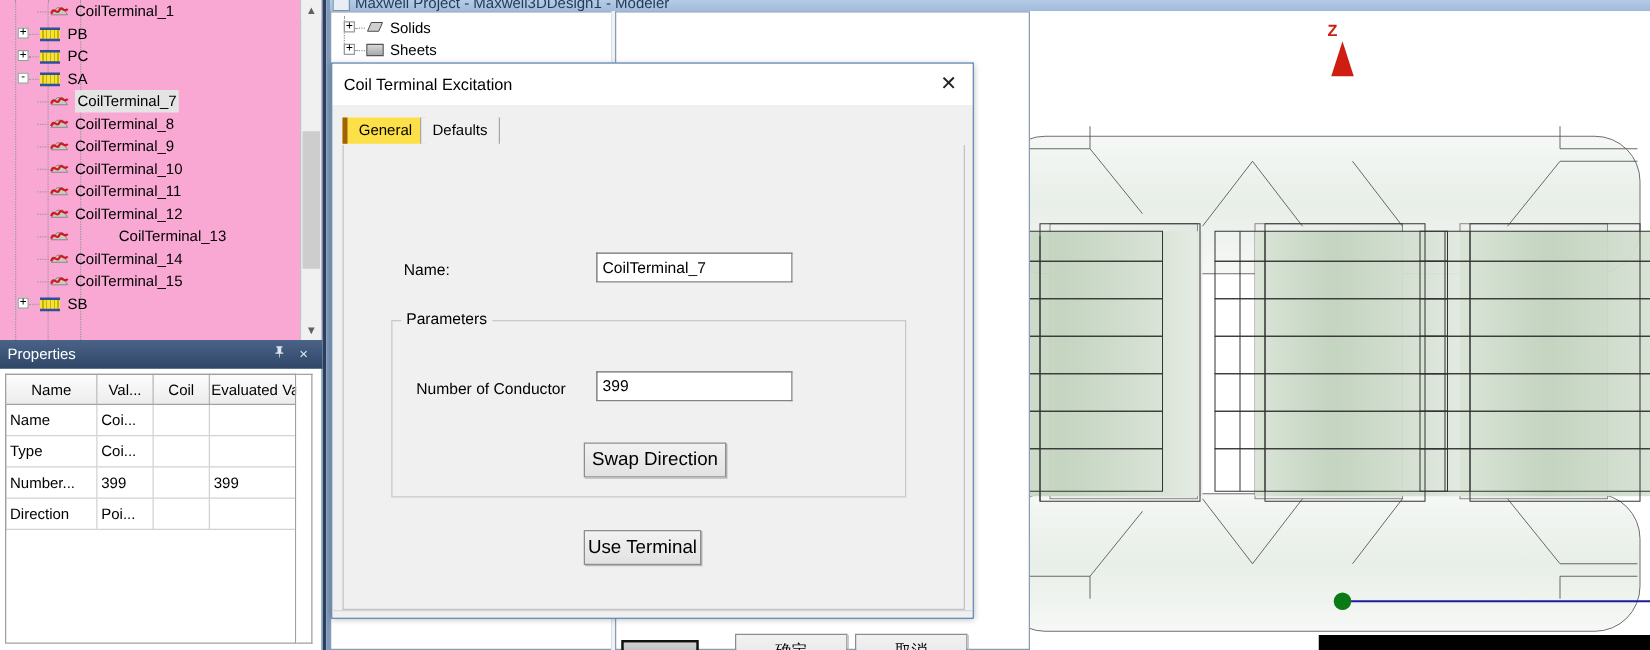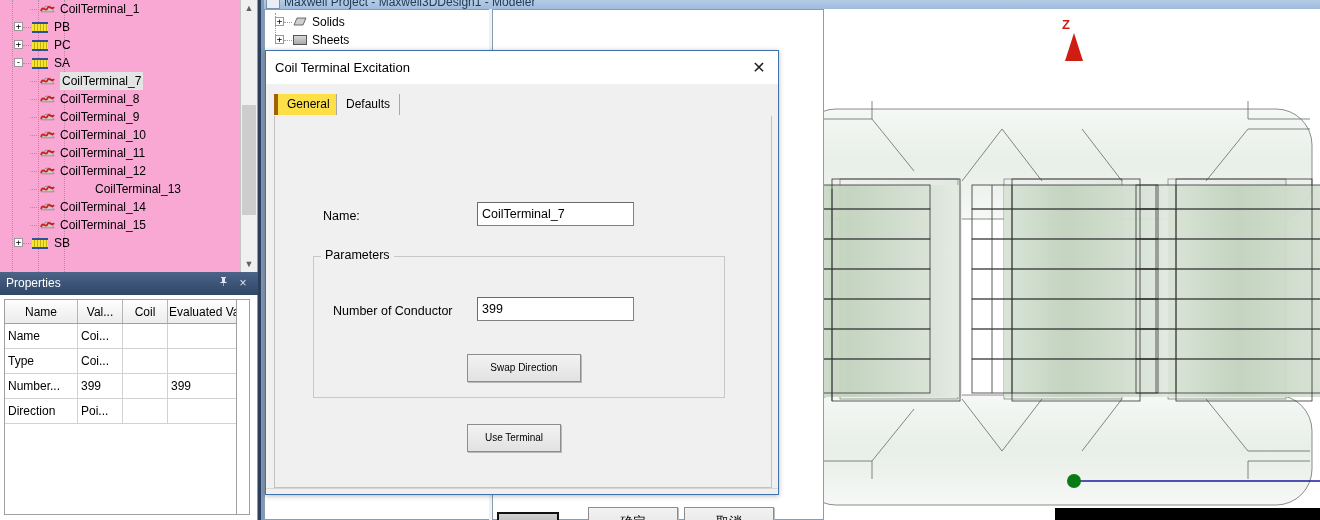--- a/index.html
+++ b/index.html
@@ -135,21 +135,21 @@
      background:#f0f0f0;border:1px solid #c2c2c2;border-top:none;box-sizing:border-box;}
 
   .fld-label{position:absolute;font-size:12.5px;color:#000;}
   .textbox{position:absolute;background:#fff;border:1px solid #828282;
      border-top-color:#6b6b6b;border-left-color:#6b6b6b;box-sizing:border-box;
      font-size:12.5px;padding:2px 4px;color:#000;font-family:"Liberation Sans",sans-serif;}
   .groupbox{position:absolute;border:1px solid #c8c8c8;box-sizing:border-box;background:transparent;}
   .group-legend{position:absolute;background:#f0f0f0;padding:0 4px;font-size:12.5px;color:#000;}
 
   .btn{position:absolute;background:linear-gradient(#f2f2f2,#e2e2e2);
-     border:1px solid #8d8d8d;box-sizing:border-box;font-size:10px;color:#000;
+     border:1px solid #8d8d8d;box-sizing:border-box;font-size:15px;color:#000;
      text-align:center;font-family:"Liberation Sans",sans-serif;
      box-shadow:1px 1px 0 #b9b9b9;}
   .btn.cjk{font-family:"DejaVu Sans",sans-serif;font-size:13px;}
 
   #dlg-footer-sep{position:absolute;left:0;top:404px;width:512px;height:1px;background:#d6d6d6;}
 </style>
 </head>
 <body>
 
 <div class="abs" id="app-title-strip">

